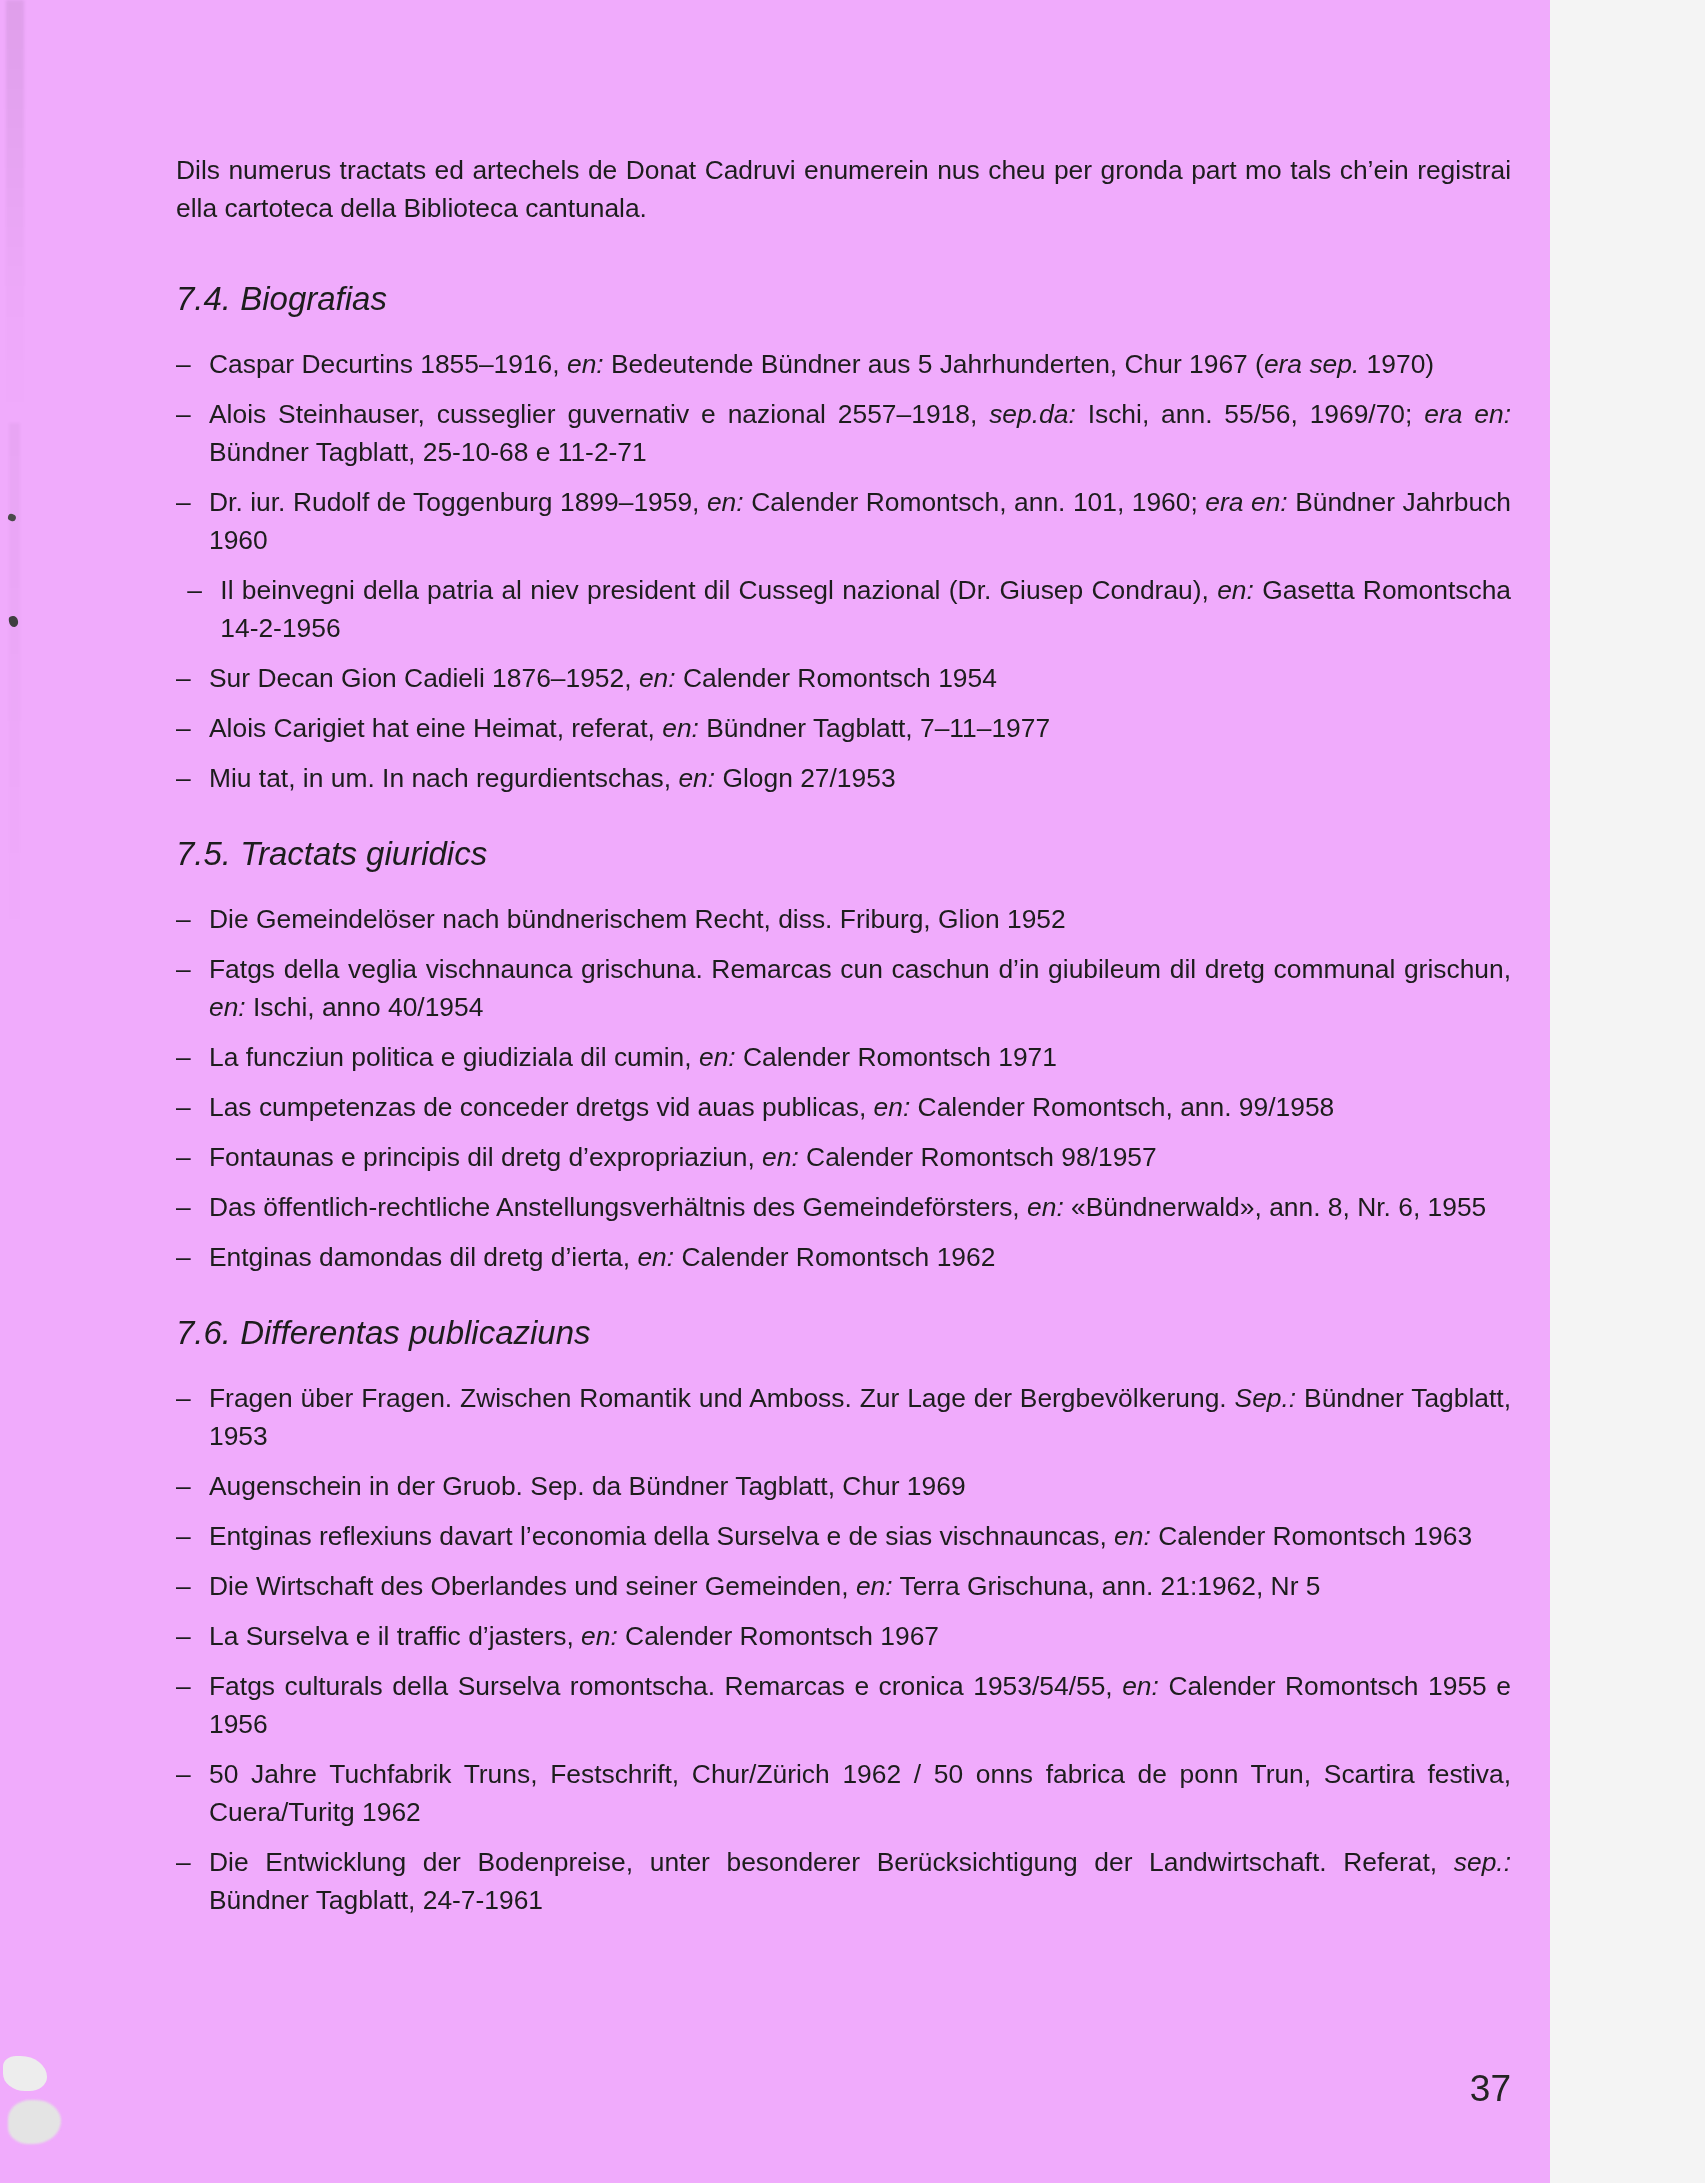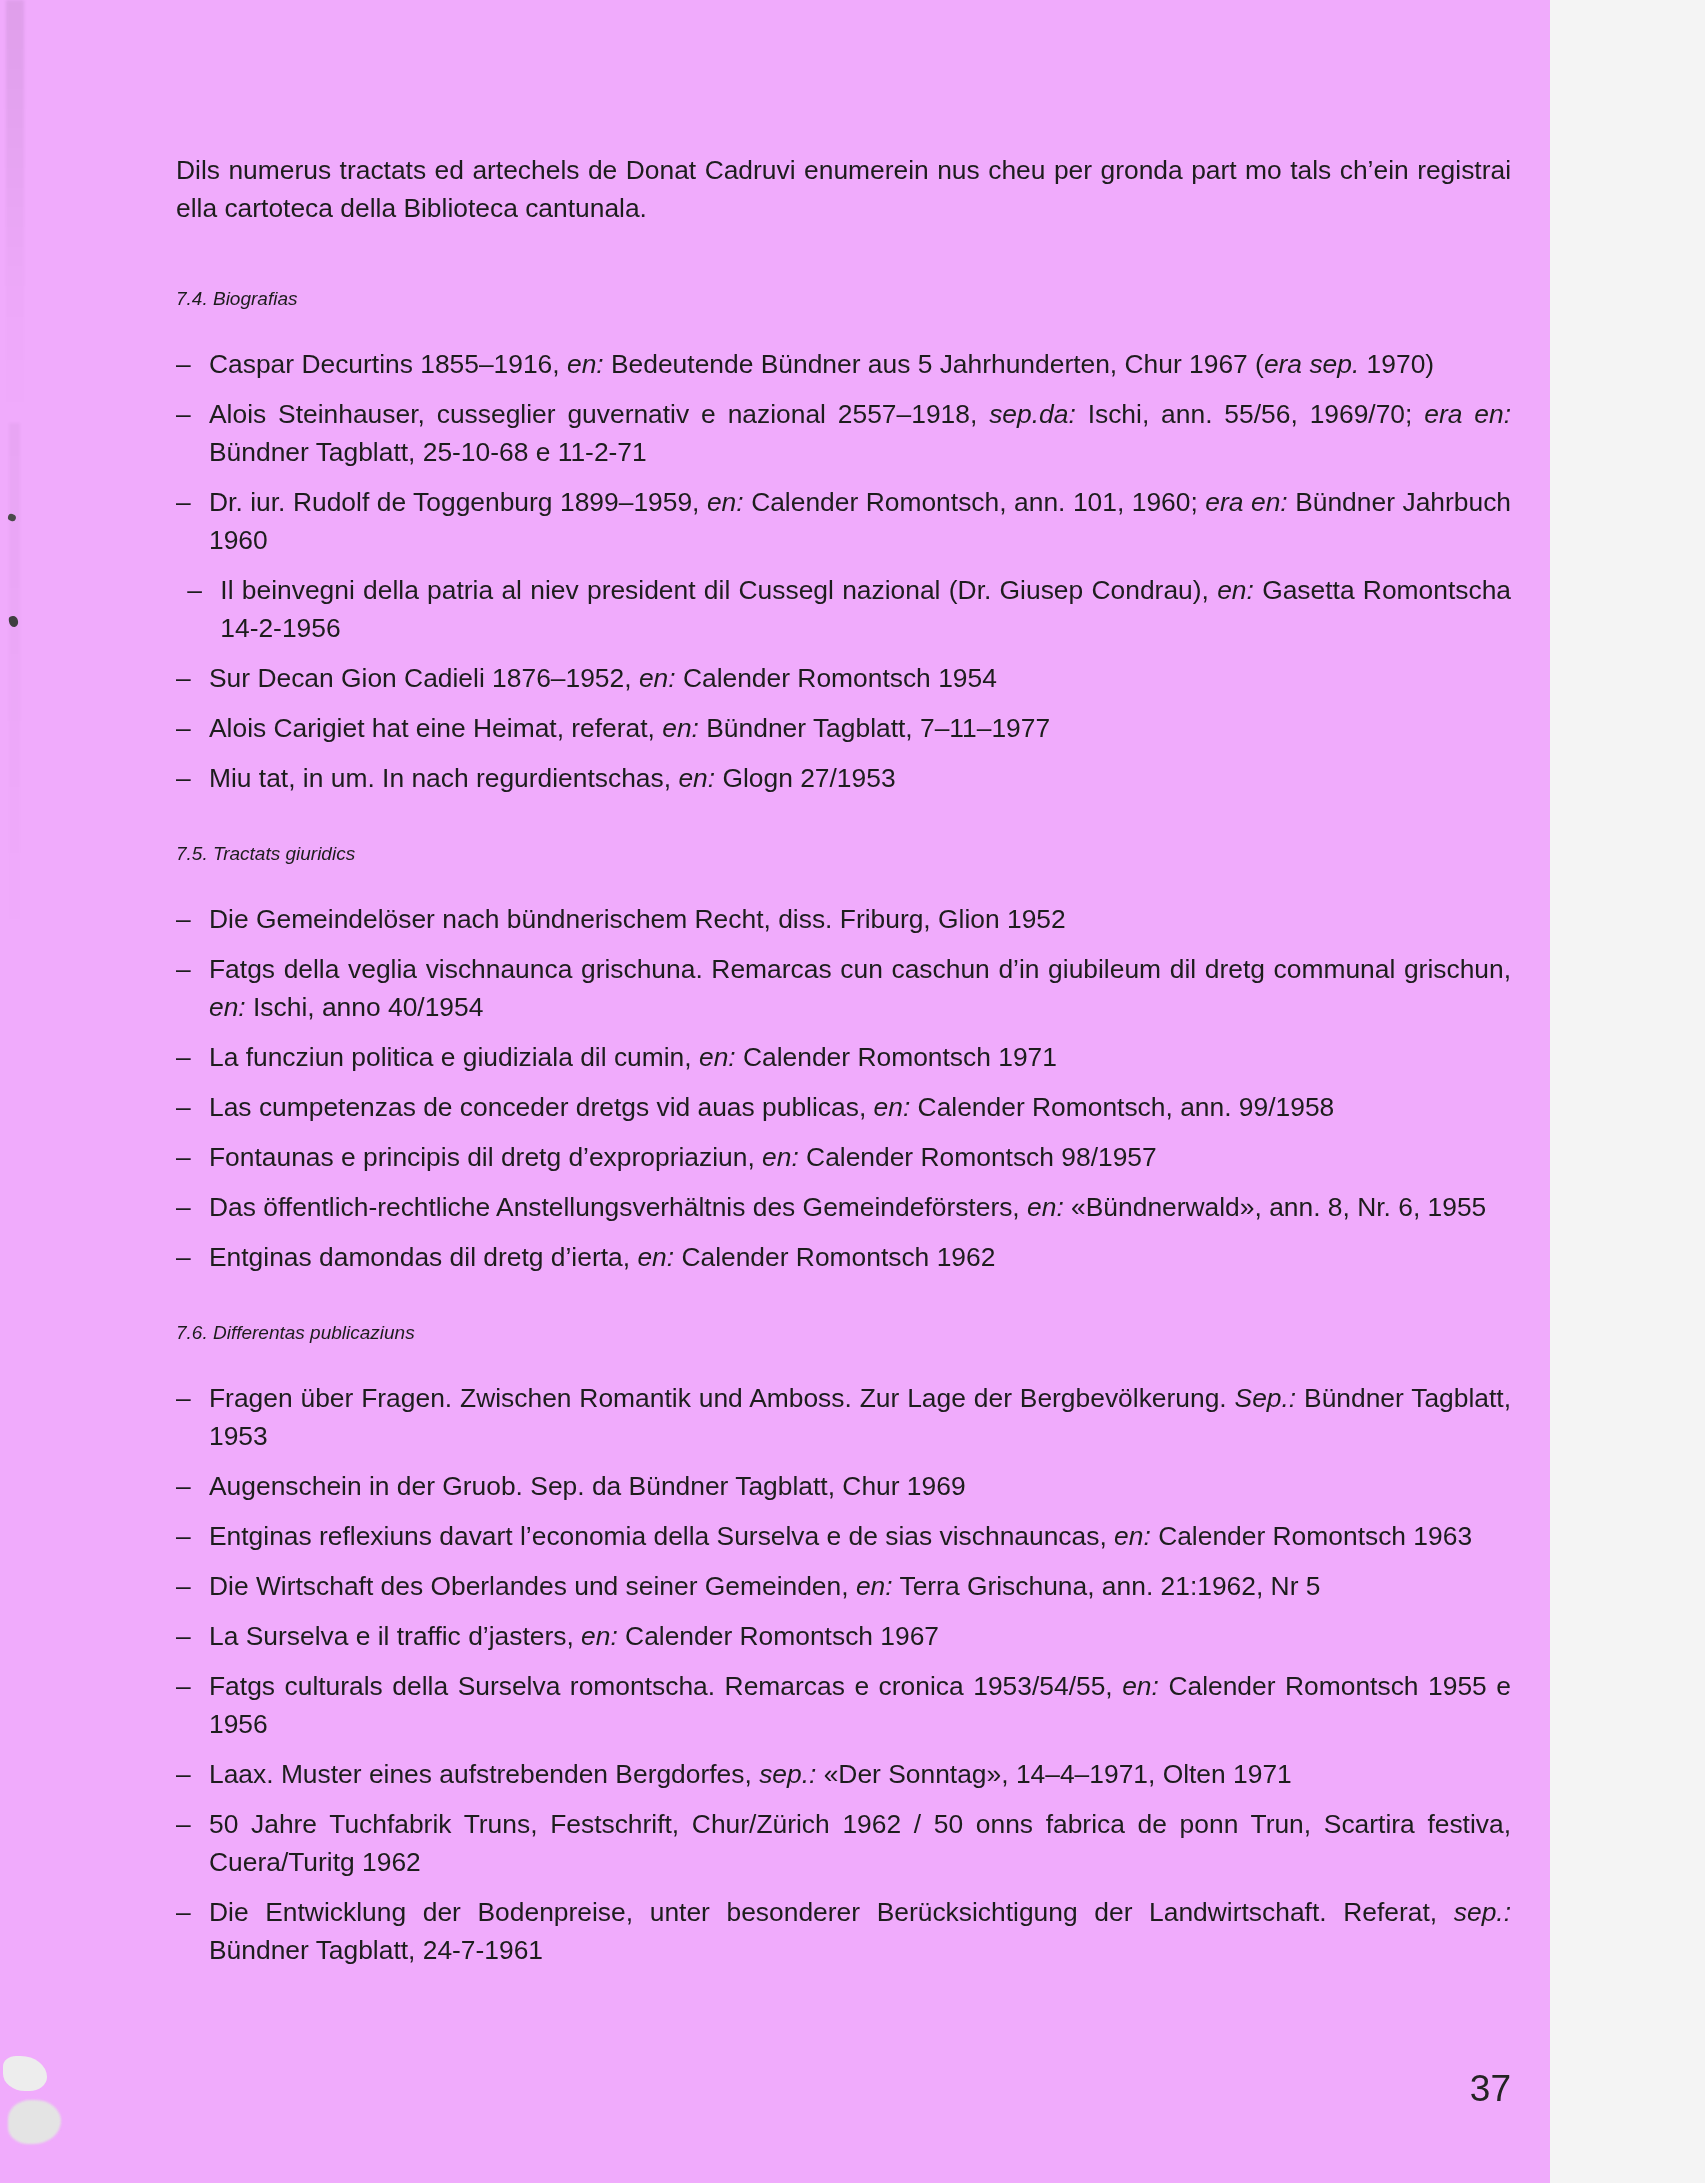--- a/index.html
+++ b/index.html
@@ -35,21 +35,21 @@
     position:absolute;left:176px;top:151px;width:1335px;
     font-size:26.4px;line-height:38px;
     hyphens:manual;-webkit-hyphens:manual;
   }
   .intro{
     margin:0 0 53px 0;
     text-align:justify;
   }
   section{margin:0;}
   .sec-title{
-    font-size:19px;line-height:38px;font-weight:normal;font-style:italic;
+    font-size:33px;line-height:38px;font-weight:normal;font-style:italic;
     margin:38px 0 27px 0;
   }
   ul.items{list-style:none;margin:0;padding:0;}
   li.entry{
     margin:0 0 12px 0;
     padding-left:33px;text-indent:-33px;
     text-align:justify;
   }
   li.entry.flush{padding-left:0;text-indent:0;}
   li.entry.shifted{margin-left:11.3px;}
@@ -100,21 +100,20 @@
         </section>
         <section>
           <h2 class="sec-title">7.6. Differentas publicaziuns</h2>
           <ul class="items">
             <li class="entry"><span class="dash">–</span><span><span>Fragen über Fragen. Zwischen Romantik und Amboss. Zur Lage der Bergbevölkerung. </span><em>Sep.:</em><span> Bünd­ner Tagblatt, 1953</span></span></li>
             <li class="entry"><span class="dash">–</span><span><span>Augenschein in der Gruob. Sep. da Bündner Tagblatt, Chur 1969</span></span></li>
             <li class="entry"><span class="dash">–</span><span><span>Entginas reflexiuns davart l’economia della Surselva e de sias vischnauncas, </span><em>en:</em><span> Calender Ro­montsch 1963</span></span></li>
             <li class="entry"><span class="dash">–</span><span><span>Die Wirtschaft des Oberlandes und seiner Gemeinden, </span><em>en:</em><span> Terra Grischuna, ann. 21:1962, Nr 5</span></span></li>
             <li class="entry"><span class="dash">–</span><span><span>La Surselva e il traffic d’jasters, </span><em>en:</em><span> Calender Romontsch 1967</span></span></li>
             <li class="entry"><span class="dash">–</span><span><span>Fatgs culturals della Surselva romontscha. Remarcas e cronica 1953/54/55, </span><em>en:</em><span> Calender Ro­montsch 1955 e 1956</span></span></li>
-            <li class="entry"><span class="dash">–</span><span><span>Laax. Muster eines aufstrebenden Bergdorfes, </span><em>sep.:</em><span> «Der Sonntag», 14–4–1971, Olten 1971</span></span></li>
             <li class="entry"><span class="dash">–</span><span><span>50 Jahre Tuchfabrik Truns, Festschrift, Chur/Zürich 1962 / 50 onns fabrica de ponn Trun, Scartira festiva, Cuera/Turitg 1962</span></span></li>
             <li class="entry"><span class="dash">–</span><span><span>Die Entwicklung der Bodenpreise, unter besonderer Berücksichtigung der Landwirtschaft. Referat, </span><em>sep.:</em><span> Bündner Tagblatt, 24-7-1961</span></span></li>
           </ul>
         </section>
       </div>
   </main>
 
   <div class="pagenum">37</div>
 </div>
 

